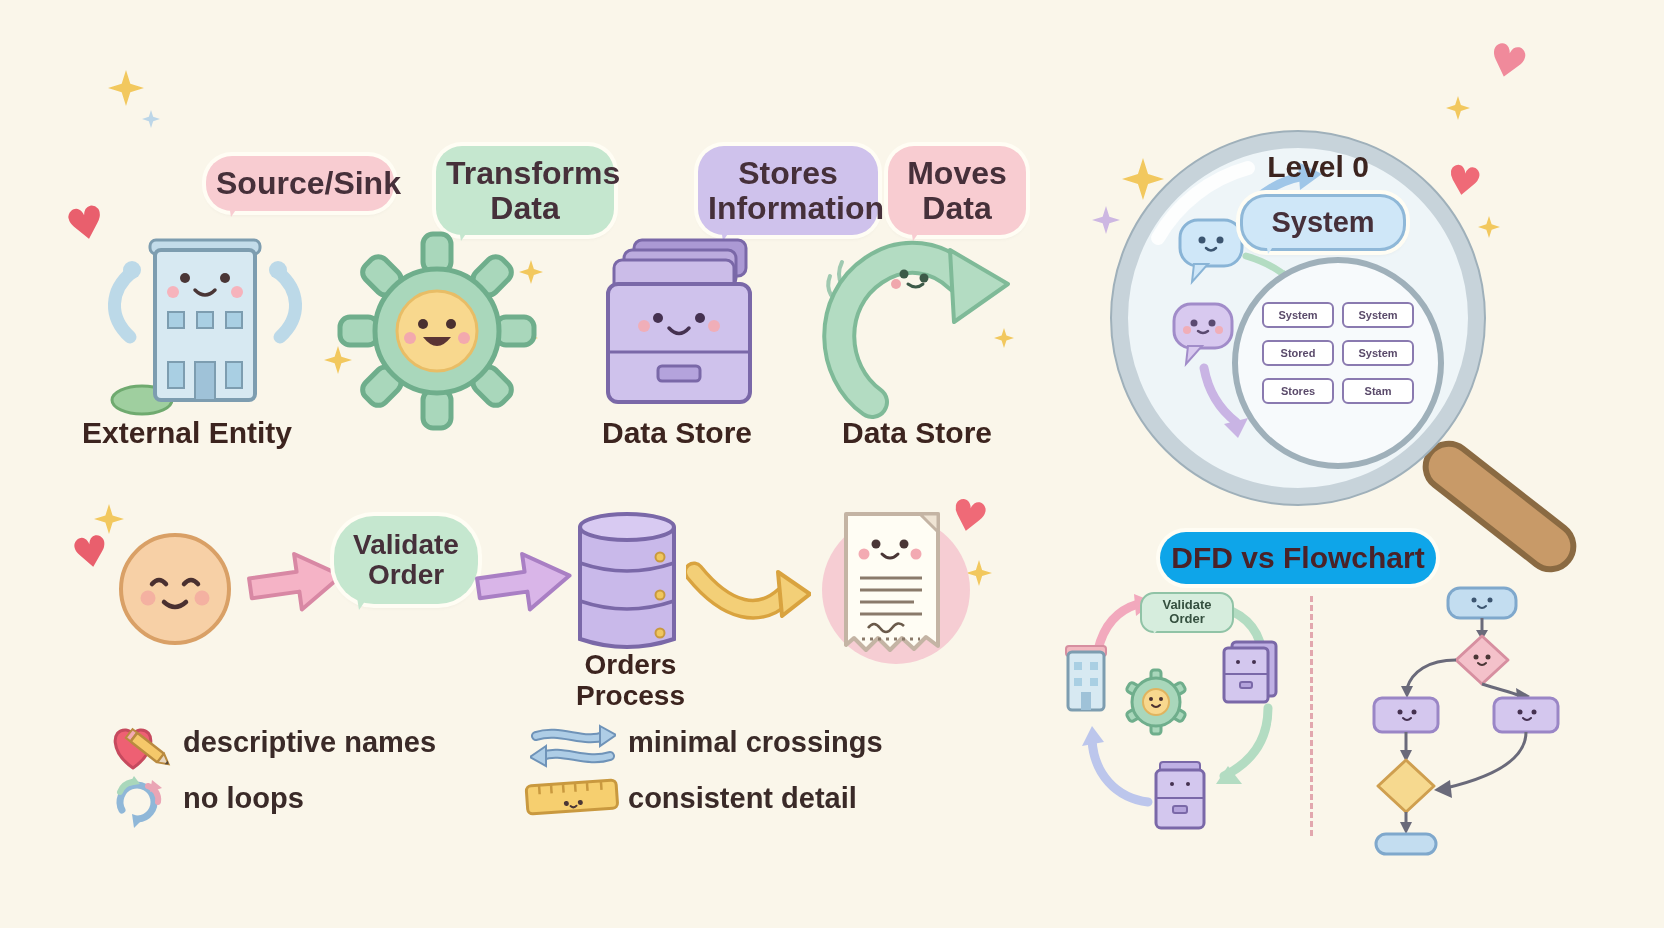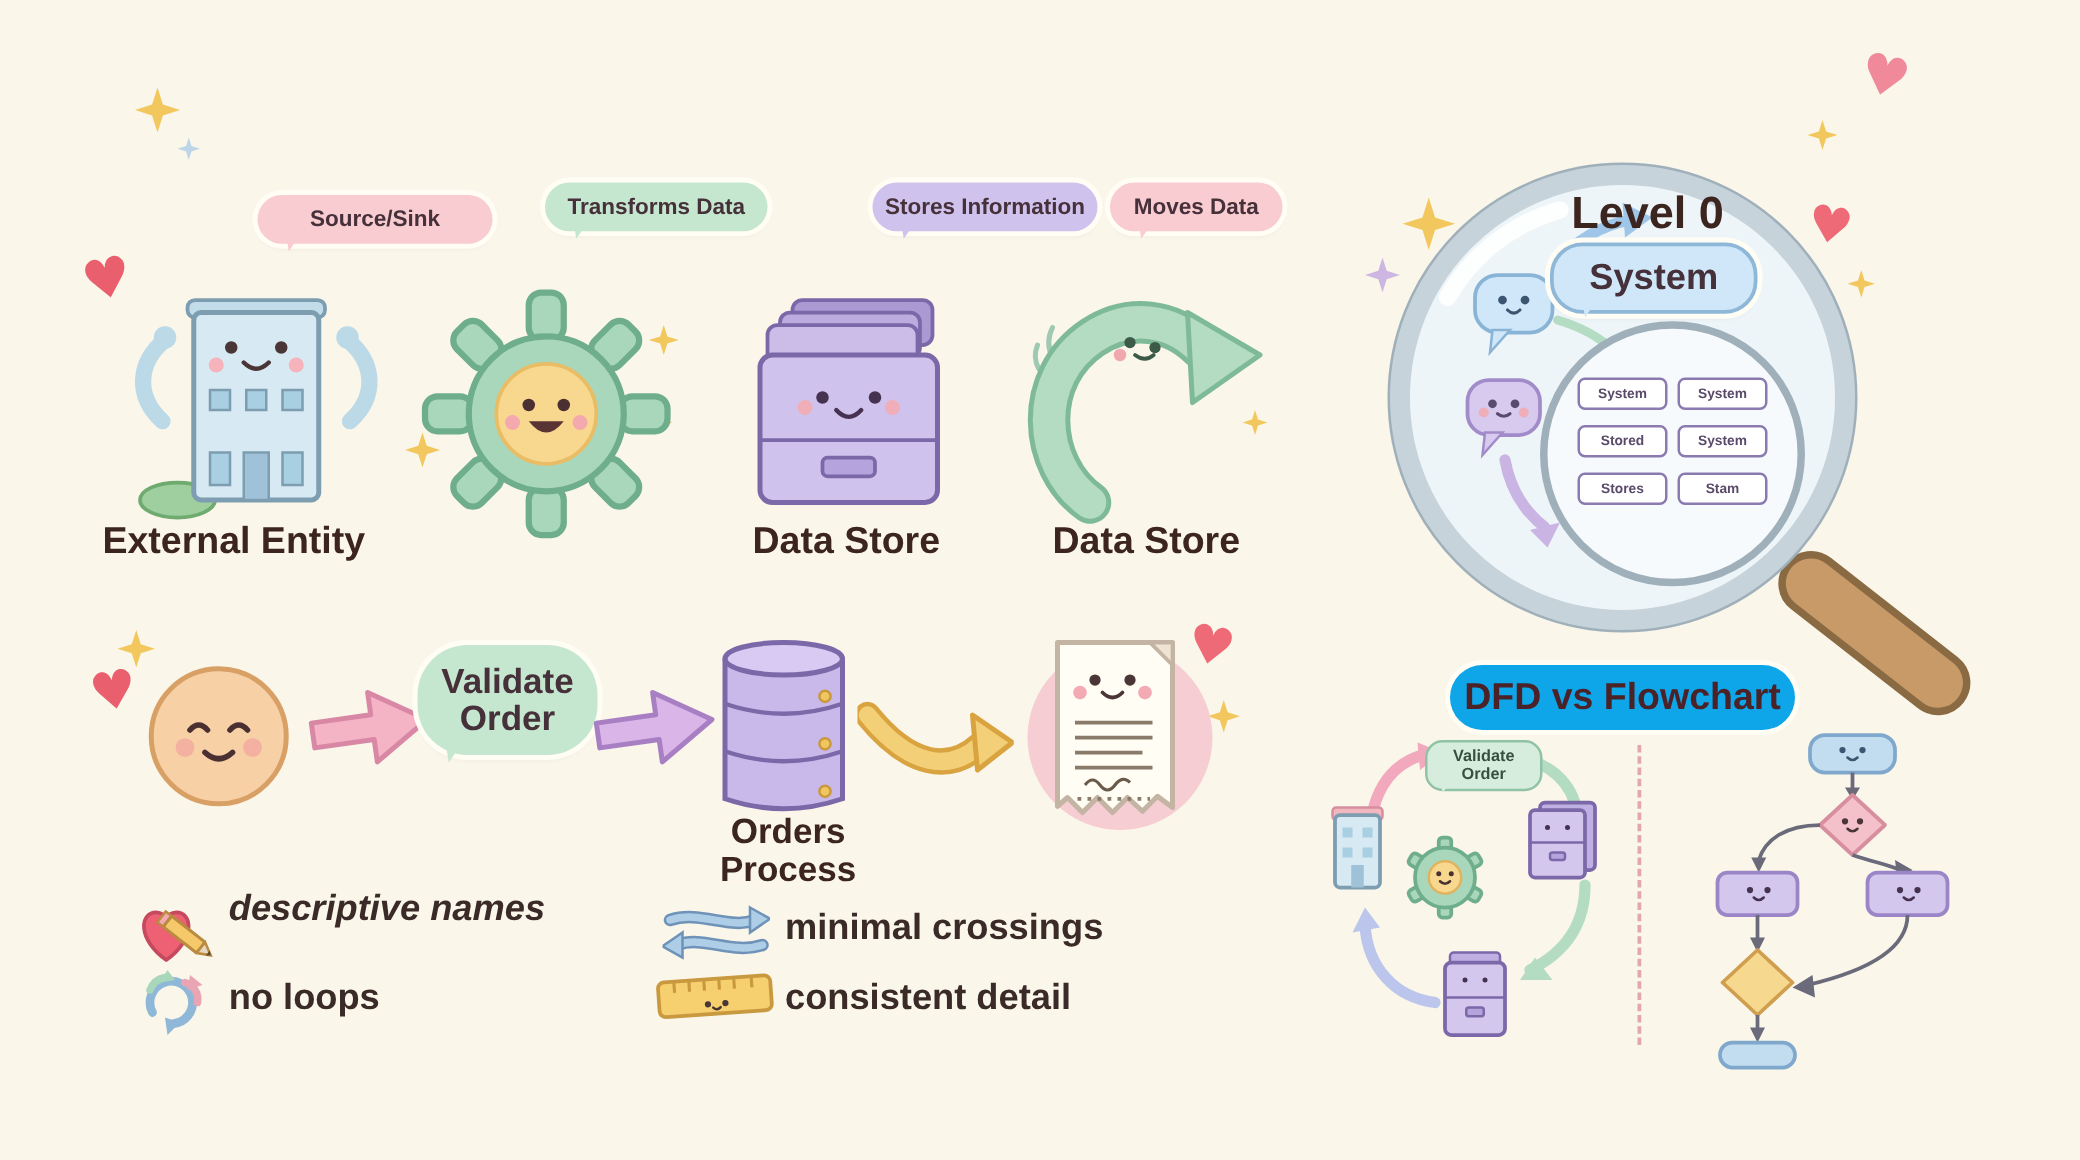--- a/index.html
+++ b/index.html
@@ -2,21 +2,21 @@
 <html><head>
 <meta charset="utf-8">
 <style>
   html,body{margin:0;padding:0;}
   .canvas{position:relative;width:1664px;height:928px;background:#faf6ea;overflow:hidden;
           font-family:"Liberation Sans",sans-serif;color:#3c241f;}
   .abs{position:absolute;}
   .title{position:absolute;left:0;right:0;top:40px;text-align:center;font-size:52px;font-weight:bold;
          color:#41241e;letter-spacing:.5px;}
   .bubble{position:absolute;--bg:#f8ccd1;background:var(--bg);border-radius:26px;padding:10px 10px;
-          font-weight:bold;font-size:18px;line-height:1.08;text-align:center;color:#46303a;
+          font-weight:bold;font-size:32px;line-height:1.08;text-align:center;color:#46303a;
           box-shadow:0 0 0 4px #fffdf4,0 3px 5px rgba(0,0,0,.08);}
   .bubble::after{content:"";position:absolute;left:22px;bottom:-17px;border:11px solid transparent;
           border-top:19px solid var(--bg);border-left-width:3px;border-right-width:13px;}
   .bubble.pink{--bg:#f8ccd1}
   .bubble.green{--bg:#c5e7cf}
   .bubble.purple{--bg:#cfc2ec}
   .bubble.blue{--bg:#cfe7f8;border:3px solid #8fb8d8;font-size:29px;}
   .label{position:absolute;font-weight:bold;font-size:30px;color:#3c241f;text-align:center;line-height:1.1;}
   .pill{position:absolute;background:#0ea5e9;border-radius:30px;box-shadow:0 0 0 4px #fffdf4;
         font-weight:bold;font-size:30px;color:#4a2228;text-align:center;}
@@ -155,21 +155,21 @@
       <circle cx="20" cy="19" r="3.5" fill="#5a4a70"></circle>
         <circle cx="38" cy="19" r="3.5" fill="#5a4a70"></circle>
       <path d="M24 27 Q29 31 34 27" stroke="#5a4a70" stroke-width="2.5" fill="none" stroke-linecap="round"></path>
       <circle cx="13" cy="26" r="4" fill="#f0aeb8"></circle>
         <circle cx="45" cy="26" r="4" fill="#f0aeb8"></circle>
     </g>
     <path d="M116 240 C 120 262, 130 280, 148 294" stroke="#c9b4e4" stroke-width="9" fill="none" stroke-linecap="round"></path>
     <polygon points="136,296 160,290 150,310" fill="#c9b4e4"></polygon>
     <circle cx="250" cy="235" r="103" fill="#f7fafc" stroke="#9fb0ba" stroke-width="6"></circle>
   </svg>
-  <div class="label" style="left:1238px;top:150px;width:160px;font-size:36px;">Level 0</div>
+  <div class="label" style="left:1238px;top:150px;width:160px;font-size:30px;">Level 0</div>
   <div class="bubble blue" style="left:1240px;top:194px;width:140px;">System</div>
   <div class="inner-grid" style="left:1262px;top:302px;">
     <div class="inner-box">System</div>
     <div class="inner-box">System</div>
     <div class="inner-box">Stored</div>
     <div class="inner-box">System</div>
     <div class="inner-box">Stores</div>
     <div class="inner-box">Stam</div>
   </div>
 
@@ -228,21 +228,21 @@
 
   <svg class="abs" style="left:102px;top:718px;" width="72" height="56" viewBox="0 0 72 56">
     <path d="M31 50 C 8 34, 9 11, 24 12 C 30 12.5, 31 18, 31 18 C 31 18, 32 12.5, 38 12 C 53 11, 54 34, 31 50 Z" fill="#ee6073" stroke="#c64a5e" stroke-width="3" stroke-linejoin="round"></path>
     <g transform="rotate(38 45 30)">
       <rect x="22" y="24" width="6" height="11" fill="#f2a9b2" stroke="#b98a3f" stroke-width="2"></rect>
       <rect x="28" y="24" width="34" height="11" rx="2" fill="#f5c86a" stroke="#b98a3f" stroke-width="2.5"></rect>
       <polygon points="62,24 72,29.5 62,35" fill="#e8d7c0" stroke="#b98a3f" stroke-width="2"></polygon>
       <polygon points="69,27 72,29.5 69,32" fill="#5a4a3a"></polygon>
     </g>
   </svg>
-  <div class="practice-label" style="left:183px;top:711px;font-style:italic;">descriptive names</div>
+  <div class="practice-label" style="left:183px;top:726px;">descriptive names</div>
 
   <svg class="abs" style="left:108px;top:772px;" width="60" height="60" viewBox="0 0 60 60">
     <path d="M14 38 A 17 17 0 1 1 30 47" stroke="#8fb7d8" stroke-width="7" fill="none" stroke-linecap="round"></path>
     <polygon points="24,42 36,46 26,56" fill="#8fb7d8"></polygon>
     <path d="M40 14 A 14 14 0 0 1 50 30" stroke="#eaa5b5" stroke-width="6" fill="none" stroke-linecap="round"></path>
     <polygon points="44,8 54,16 42,20" fill="#eaa5b5"></polygon>
     <path d="M12 20 A 16 16 0 0 1 24 10" stroke="#a9d7bb" stroke-width="6" fill="none" stroke-linecap="round"></path>
     <polygon points="26,4 32,12 20,14" fill="#a9d7bb"></polygon>
   </svg>
   <div class="practice-label" style="left:183px;top:782px;">no loops</div>

